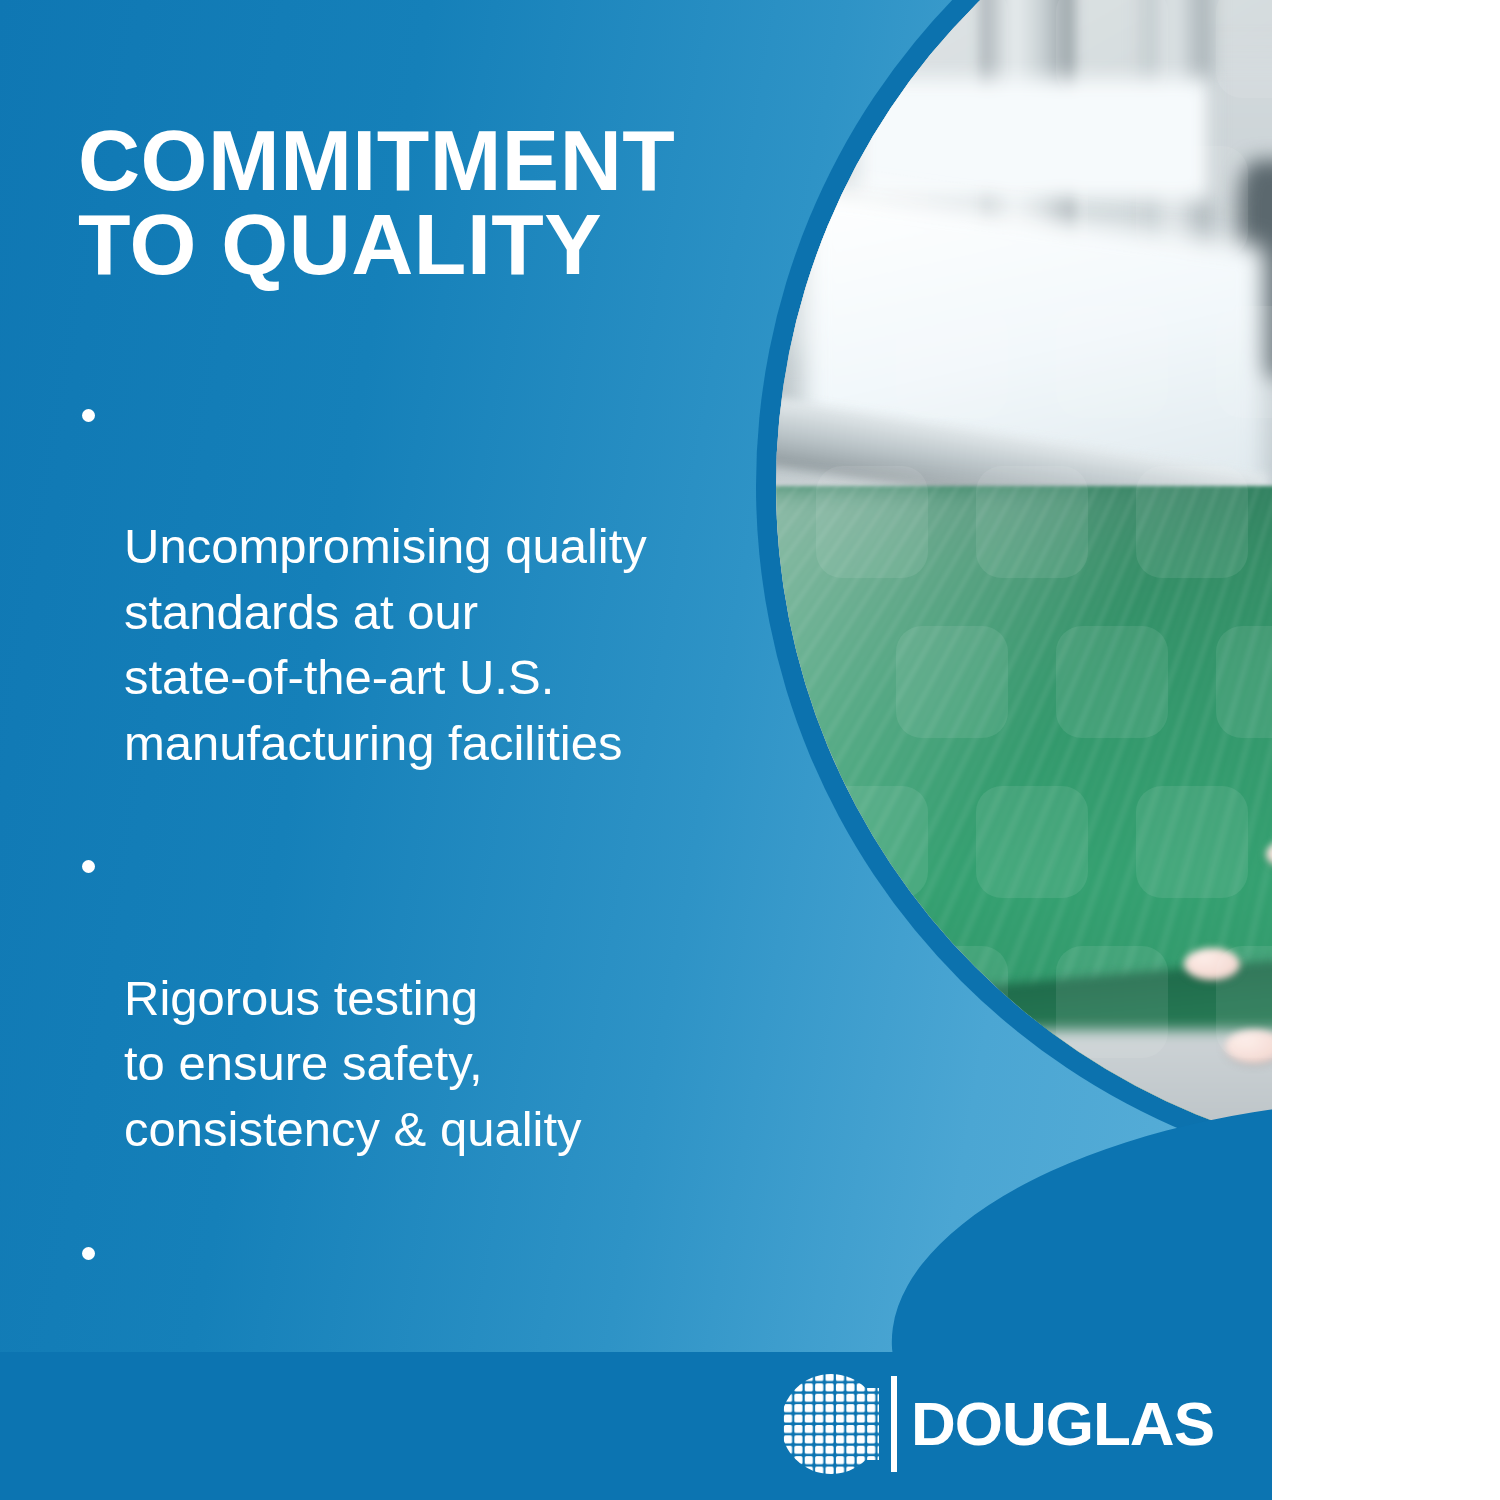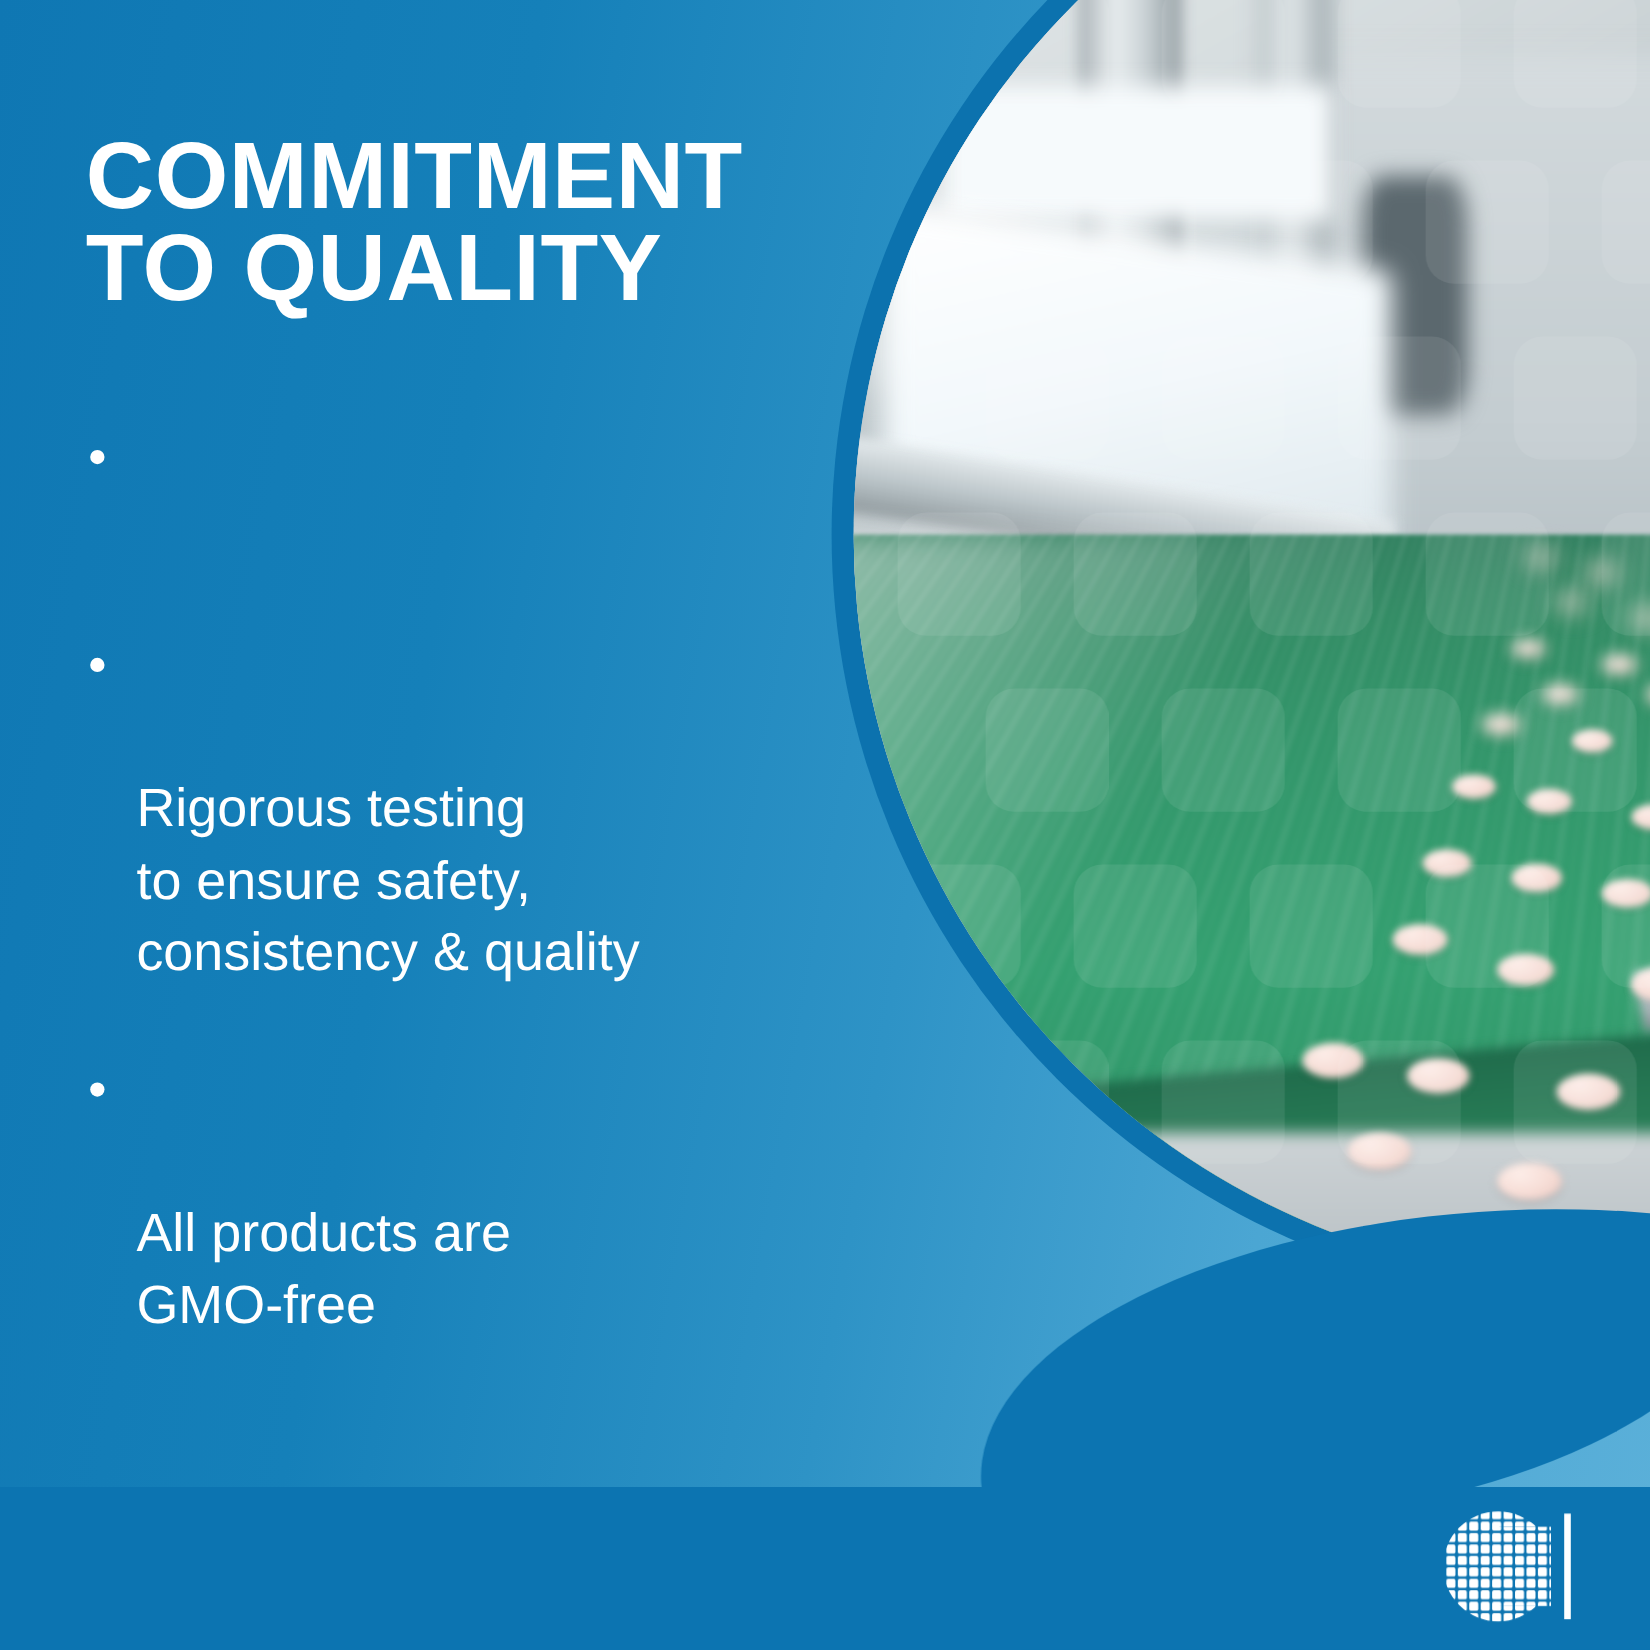--- a/index.html
+++ b/index.html
@@ -2,21 +2,21 @@
 <html><head>
 <meta charset="utf-8">
 <style>
   html, body {
     margin: 0;
     padding: 0;
     background: #ffffff;
   }
   #canvas {
     position: relative;
-    width: 1500px;
+    width: 1272px;
     height: 1500px;
     overflow: hidden;
     font-family: "Liberation Sans", sans-serif;
     background: #ec4899;
   }
 
   
   .bg-gradient {
     position: absolute;
     inset: 0;
@@ -399,20 +399,24 @@
 
   <div class="footer-curve"></div>
 
   <div class="content">
     <h1 class="headline">COMMITMENT
 TO QUALITY</h1>
 
     <ul class="bullets">
       <li class="bullet">
         <span class="dot"></span>
+        <span>Uncompromising quality
+standards at our
+state-of-the-art U.S.
+manufacturing facilities</span>
       </li>
       <li class="bullet">
         <span class="dot"></span>
         <span>Rigorous testing
 to ensure safety,
 consistency &amp; quality</span>
       </li>
       <li class="bullet">
         <span class="dot"></span>
         <span>All products are
@@ -444,16 +448,17 @@
         <g mask="url(#cmask)">
           <rect x="0" y="0" width="96" height="104" fill="url(#gridsq)"></rect>
         </g>
         <g>
           <circle cx="48" cy="52" r="50" fill="none"></circle>
         </g>
       </svg>
     </div>
     <div class="logo-divider"></div>
     <div class="logo-words">
+      <div class="logo-top">DOUGLAS</div>
     </div>
   </div>
 
 </div>
 
 </body></html>

